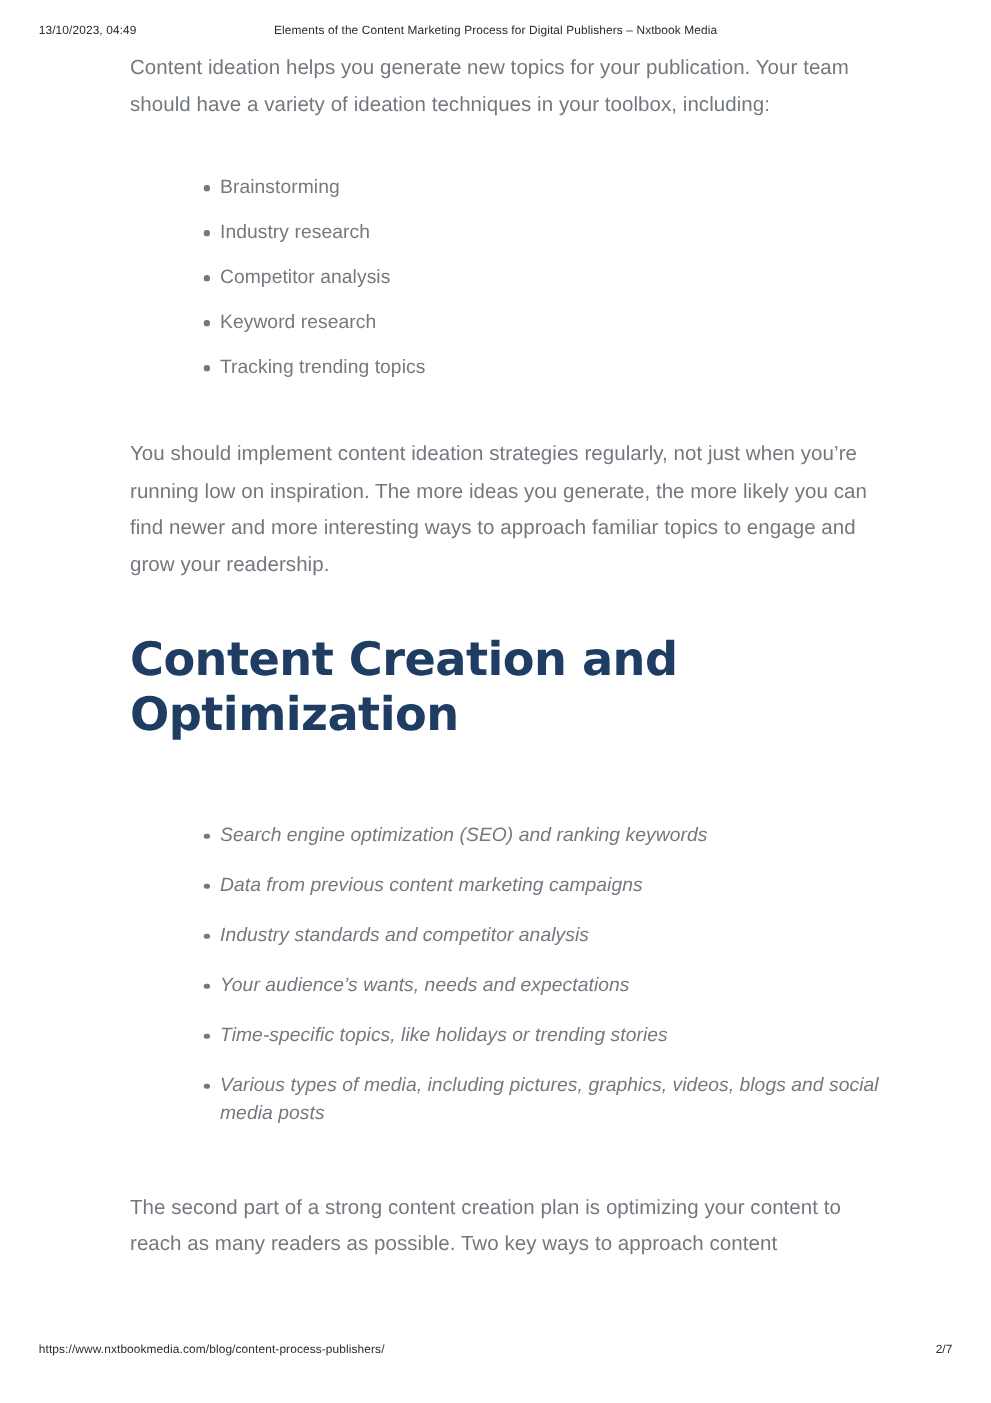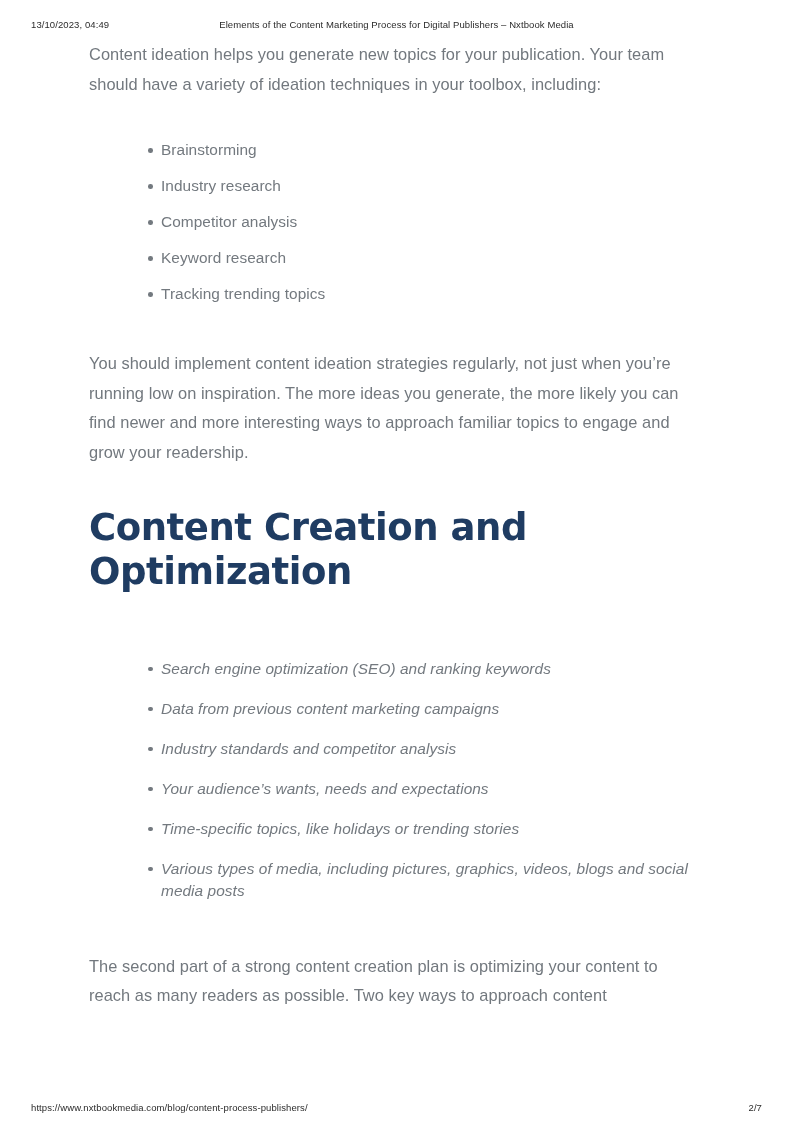--- a/index.html
+++ b/index.html
@@ -42,21 +42,21 @@
     left: 0;
     top: 0;
     width: 793px;
     text-align: center;
     white-space: nowrap;
   }
 
   
   .print-footer {
     position: absolute;
-    bottom: 6px;
+    bottom: 34px;
     left: 0;
     width: 793px;
     height: 14px;
     font-size: 9.5px;
     color: #2b2b2b;
     letter-spacing: 0.01em;
   }
   .print-footer .pf-url {
     position: absolute;
     left: 31px;
@@ -66,21 +66,21 @@
   .print-footer .pf-page {
     position: absolute;
     right: 31px;
     top: 0;
     white-space: nowrap;
   }
 
   
   .content {
     position: absolute;
-    left: 89px;
+    left: 104px;
     top: 40px;
     width: 612px;
   }
 
   p.body-text {
     margin: 0;
     font-size: 16.4px;
     line-height: 29.6px;
     color: #72787e;
     font-weight: 400;

